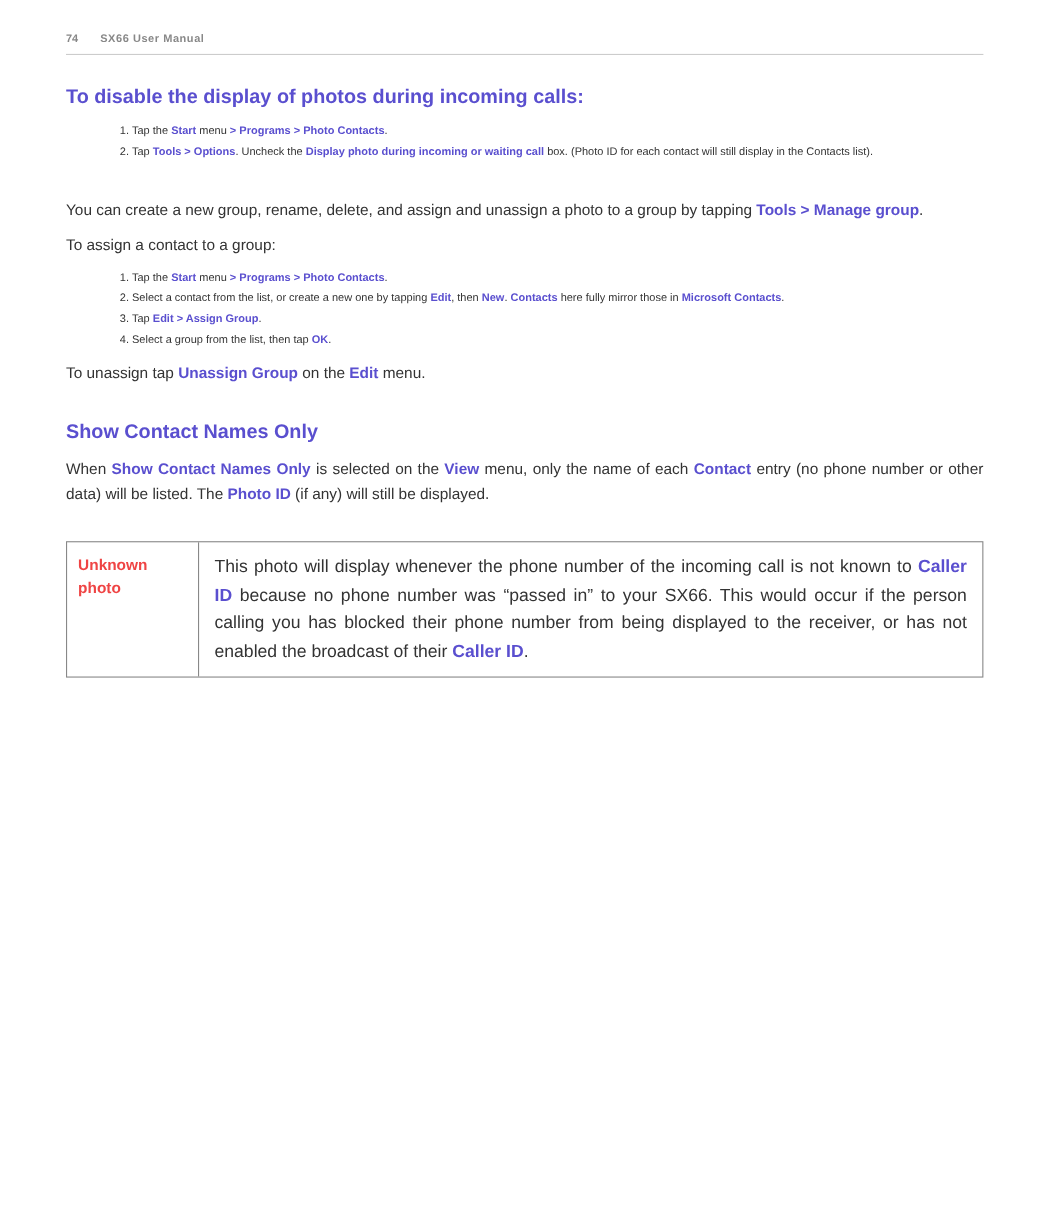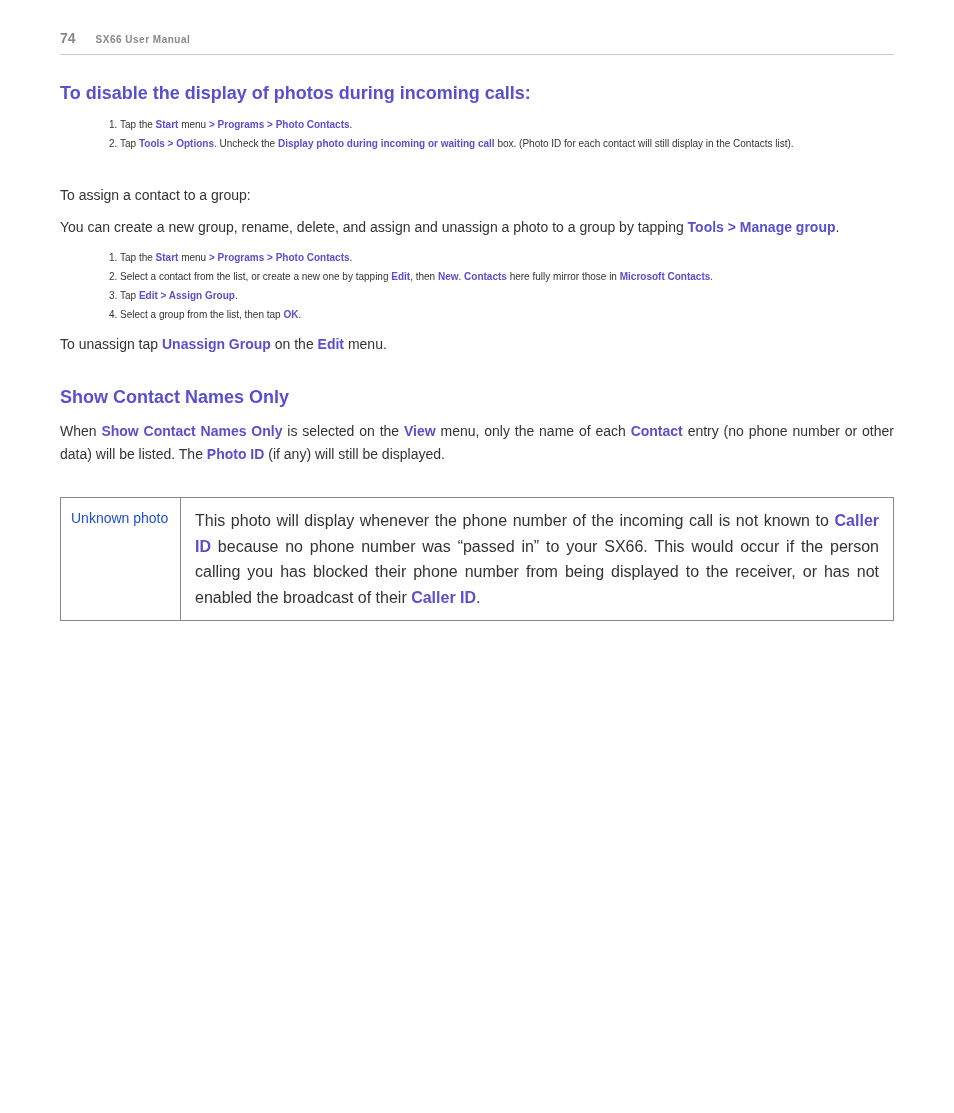--- a/index.html
+++ b/index.html
@@ -17,21 +17,21 @@
     }
     .header {
       display: flex;
       align-items: baseline;
       gap: 20px;
       border-bottom: 1px solid #cccccc;
       padding-bottom: 8px;
       margin-bottom: 28px;
     }
     .header-page-num {
-      font-size: 14px;
+      font-size: 10px;
       color: #888888;
       font-weight: bold;
     }
     .header-title {
       font-size: 10px;
       color: #888888;
       font-weight: bold;
       letter-spacing: 0.5px;
     }
     .section {
@@ -71,22 +71,22 @@
     }
     .table-row {
       display: flex;
       border-bottom: none;
     }
     .table-cell-label {
       width: 120px;
       min-width: 120px;
       padding: 10px 10px;
       font-size: 14px;
-      font-weight: normal;
-      color: #1d4ed8;
+      font-weight: bold;
+      color: #ef4444;
       border-right: 1px solid #888888;
       line-height: 1.5;
     }
     .table-cell-content {
       flex: 1;
       padding: 10px 14px;
       font-size: 16px;
       color: #333333;
       line-height: 1.6;
       text-align: justify;
@@ -108,24 +108,24 @@
       <li>
         <span>Tap the <span class="link">Start</span> menu <span class="link">&gt; Programs &gt; Photo Contacts</span>.</span>
       </li>
       <li>
         <span>Tap <span class="link">Tools &gt; Options</span>. Uncheck the <span class="link">Display photo during incoming or waiting call</span> box. (Photo ID for each contact will still display in the Contacts list).</span>
       </li>
     </ol>
   </div>
 
   <div class="section">
-    <p class="body-text">To assign a contact to a group:</p>
     <p class="body-text">
       You can create a new group, rename, delete, and assign and unassign a photo to a group by tapping <span class="link">Tools &gt; Manage group</span>.
     </p>
+    <p class="body-text">To assign a contact to a group:</p>
     <ol>
       <li>
         <span>Tap the <span class="link">Start</span> menu <span class="link">&gt; Programs &gt; Photo Contacts</span>.</span>
       </li>
       <li>
         <span>Select a contact from the list, or create a new one by tapping <span class="link">Edit</span>, then <span class="link">New</span>. <span class="link">Contacts</span> here fully mirror those in <span class="link">Microsoft Contacts</span>.</span>
       </li>
       <li>
         <span>Tap <span class="link">Edit &gt; Assign Group</span>.</span>
       </li>

